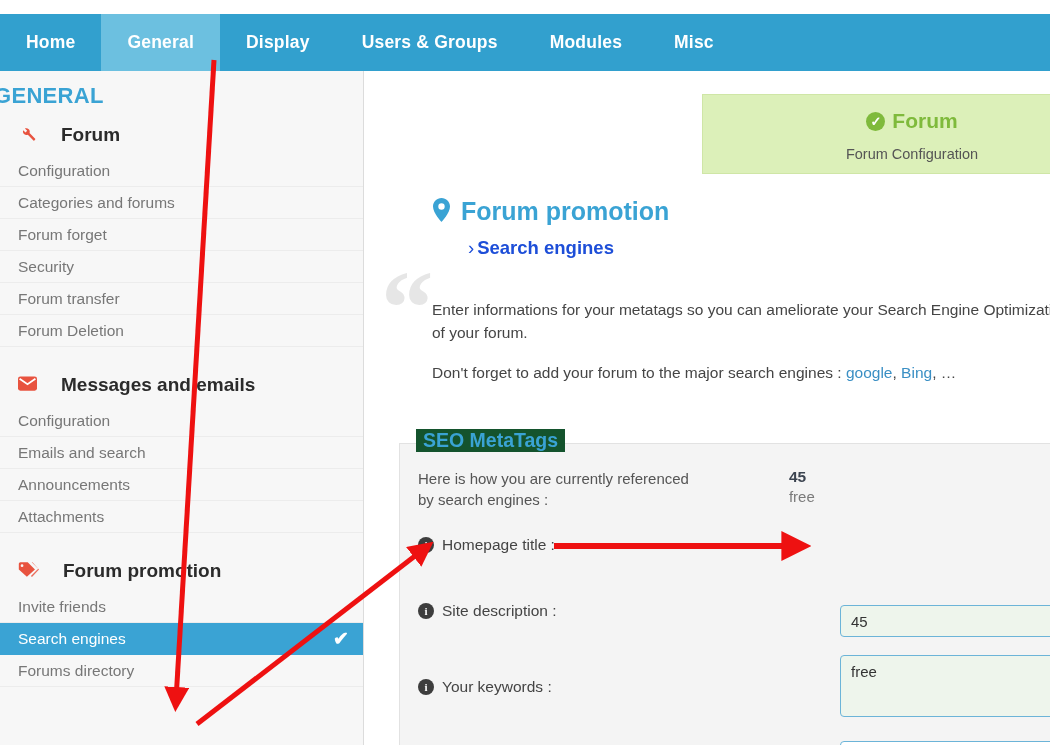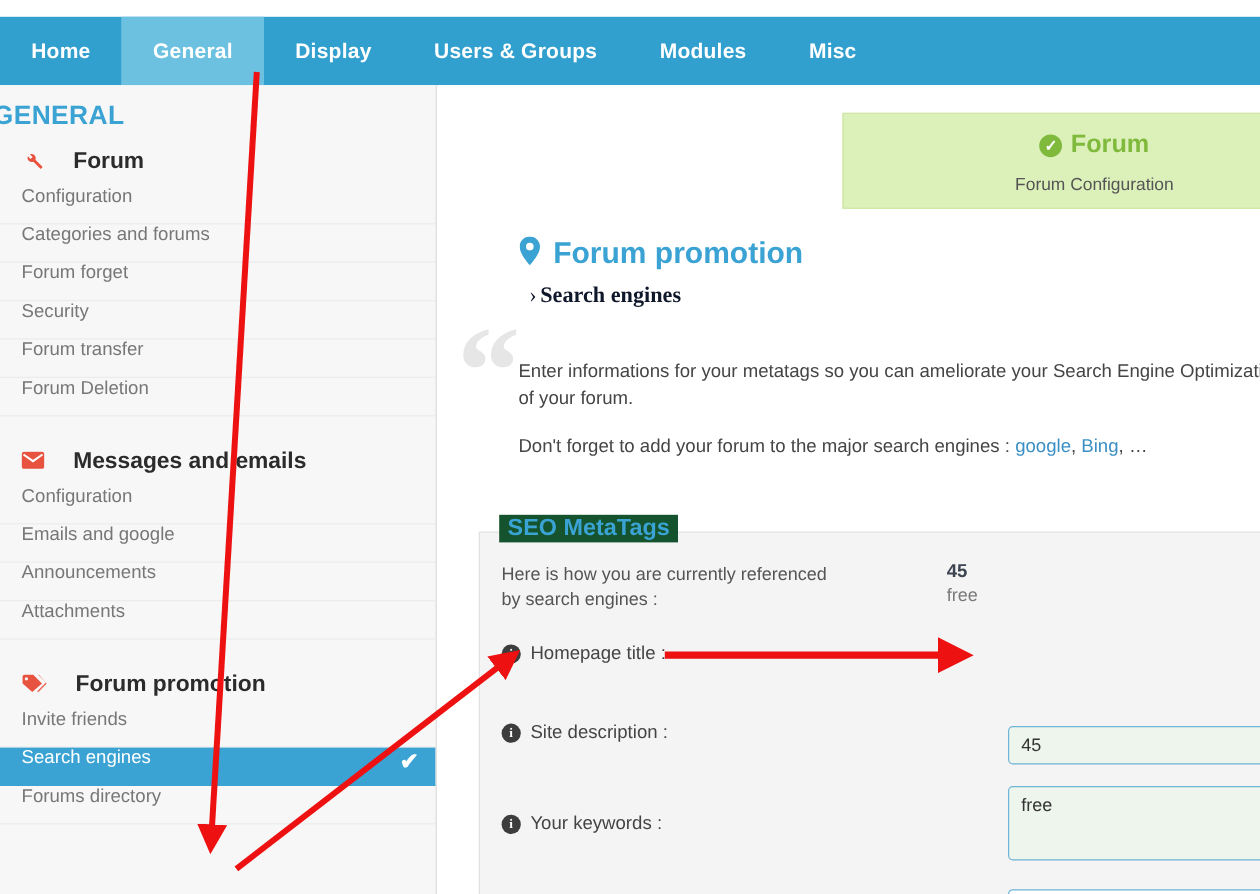--- a/index.html
+++ b/index.html
@@ -35,21 +35,21 @@
     color: #3aa3d4; font-size: 22px; font-weight: bold;
     padding: 12px 0 6px 0; margin-left: -6px; letter-spacing: .3px;
   }
   .side-group {
     display: flex; align-items: center; gap: 24px;
     padding: 9px 0 9px 18px; font-size: 19px; font-weight: bold; color: #2b2b2b;
   }
   .side-group .gicon { font-size: 17px; line-height: 1; display:inline-block; }
   .side-link {
     position: relative;
-    display: flex; align-items: flex-start; justify-content: space-between;
+    display: flex; align-items: center; justify-content: space-between;
     height: 32px; padding: 0 14px 0 18px;
     font-size: 15.5px; color: #777777;
     border-bottom: 1px solid #ececec;
     background: transparent;
   }
   .side-link.selected {
     background: #3aa3d4; color: #ffffff; border-bottom-color: #3aa3d4;
   }
   .side-link .check { color: #fff; font-size: 19px; font-weight: bold; }
   .side-spacer { height: 18px; }
@@ -77,22 +77,22 @@
   }
   .infobox .itext { color: #555; font-size: 14.5px; margin-top: 13px; }
 
   .page-head {
     position: absolute; left: 68px; top: 126px;
     color: #3aa3d4; font-size: 25px; font-weight: bold;
     display: flex; align-items: center; gap: 11px;
   }
   .pin-icon { font-size: 25px; line-height: 1; }
   .page-sub {
-    position: absolute; left: 76px; top: 166px;
-    color: #0f172a; font-size: 18.5px; font-weight: bold; font-family: Liberation Serif, serif;
+    position: absolute; left: 103px; top: 166px;
+    color: #1d4ed8; font-size: 18.5px; font-weight: bold;
   }
   .page-sub .chev { font-weight: normal; margin-right: 3px; }
 
   .quote-wrap { position: absolute; left: 10px; top: 205px; width: 675px; }
   .bigquote {
     position: absolute; left: 6px; top: -2px;
     font-family: "Liberation Serif", serif;
     font-size: 105px; line-height: 70px; color: #e6e6e6; font-weight: bold;
     user-select: none;
   }
@@ -204,21 +204,21 @@
             <rect x="0" y="0" width="24" height="18" rx="3" fill="#e8533f"></rect>
             <path d="M2 3l10 7 10-7" stroke="#fff" stroke-width="2.2" fill="none"></path>
           </svg>
       </span>
       <span>Messages and emails</span>
     </div>
     <div class="side-link">
       <span>Configuration</span>
     </div>
     <div class="side-link">
-      <span>Emails and google</span>
+      <span>Emails and search</span>
     </div>
     <div class="side-link">
       <span>Announcements</span>
     </div>
     <div class="side-link">
       <span>Attachments</span>
     </div>
 
     <div class="side-spacer"></div>
 

